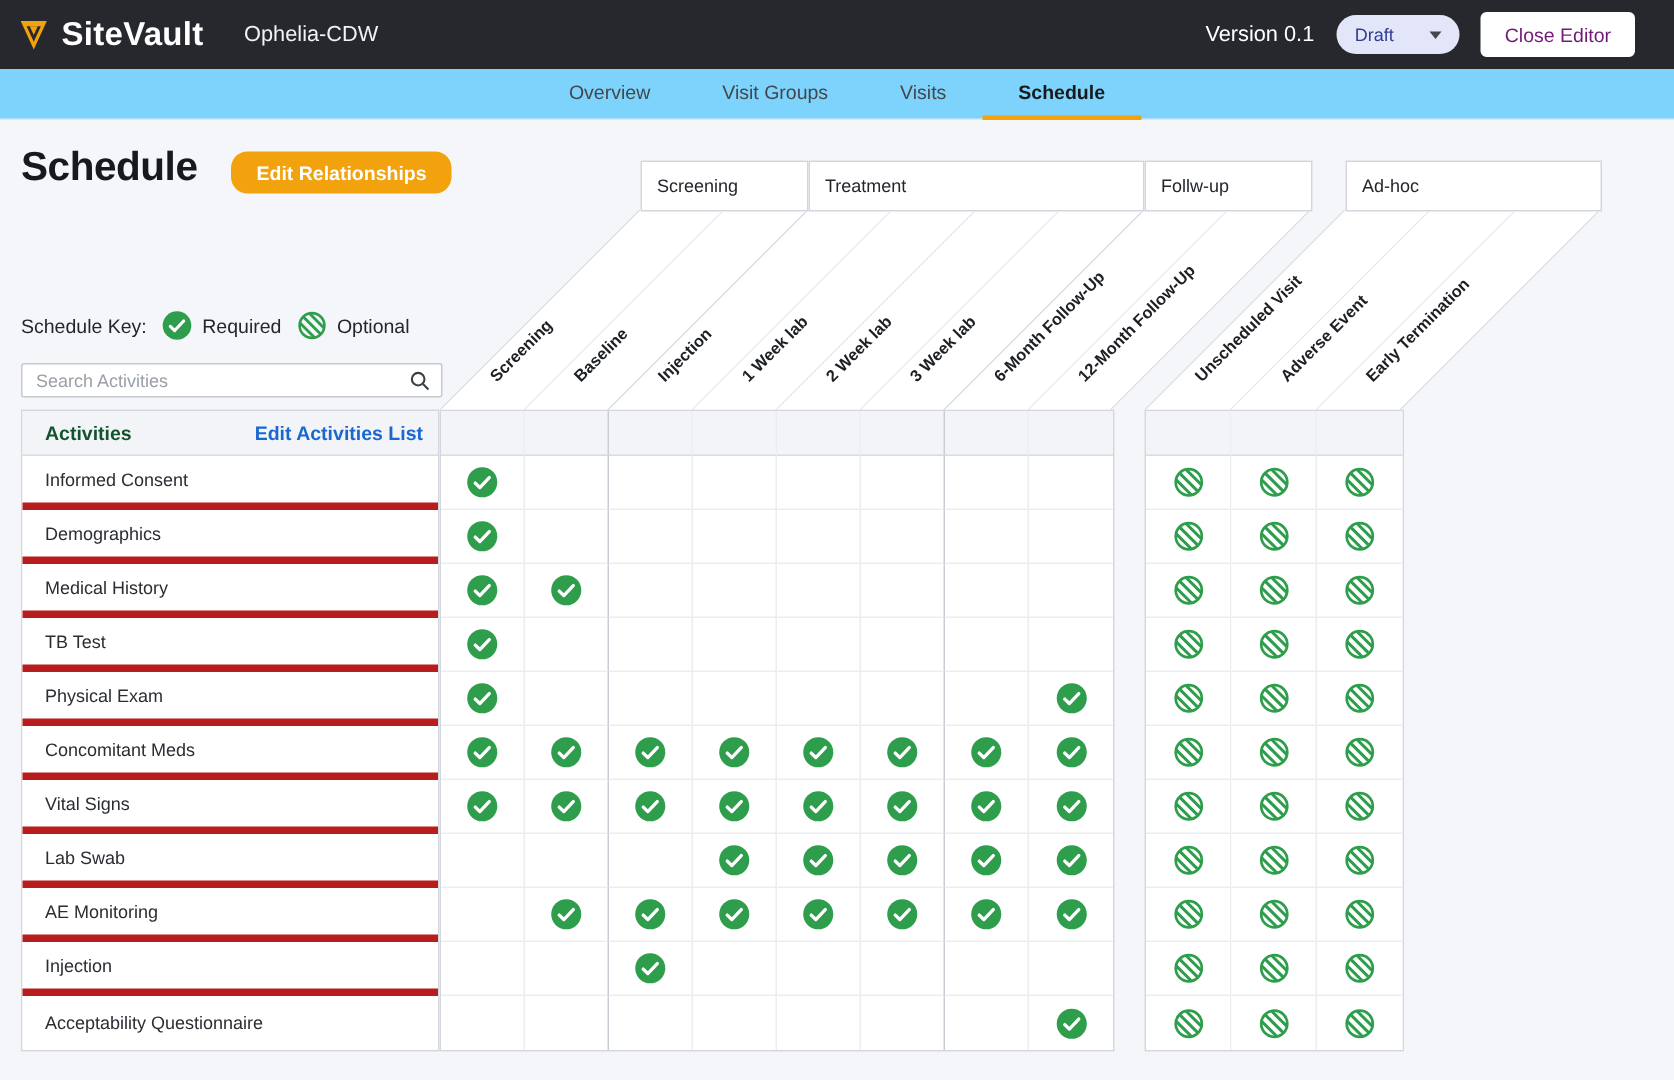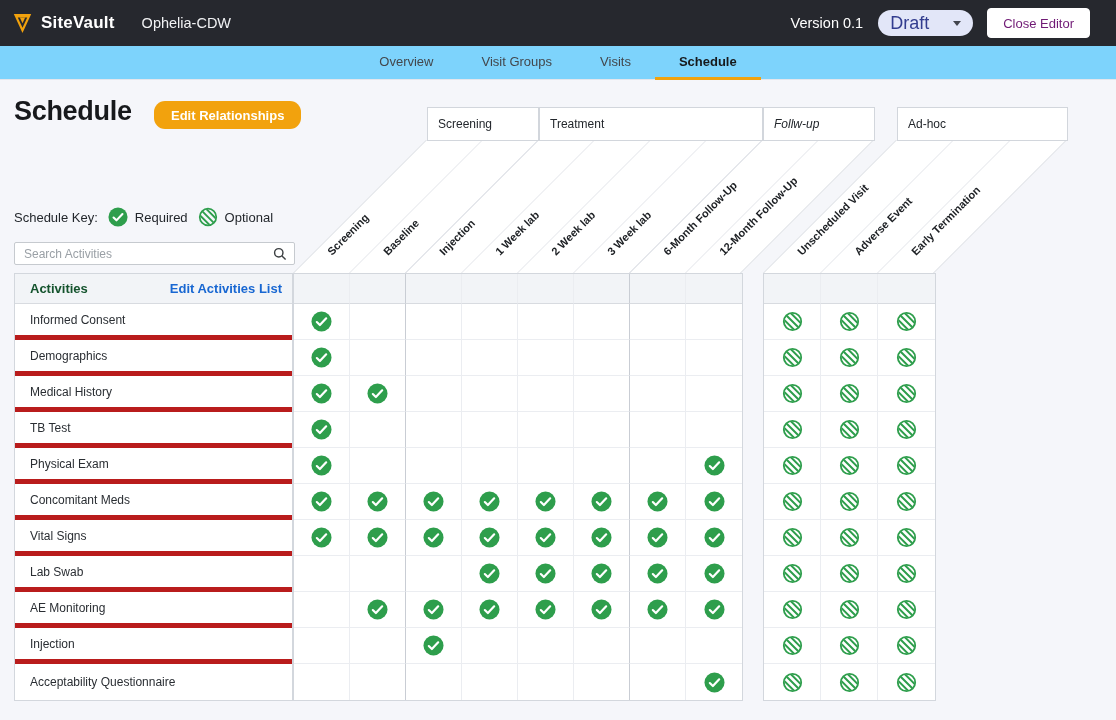--- a/index.html
+++ b/index.html
@@ -4,27 +4,27 @@
 <style>
   * { margin:0; padding:0; box-sizing:border-box; }
   html,body { background:#fff; }
   body { font-family:"Liberation Sans", sans-serif; }
   .stage { position:relative; width:1116px; height:720px; overflow:hidden; background:#fff; }
 
   
   .topbar { position:absolute; left:0; top:0; width:1116px; height:46px; background:#26282e;
             display:flex; align-items:center; }
   .logo { margin-left:13px; display:flex; align-items:center; }
-  .brand { color:#fff; font-size:17px; font-weight:700; margin-left:9px; letter-spacing:.2px; }
+  .brand { color:#fff; font-size:22px; font-weight:700; margin-left:9px; letter-spacing:.2px; }
   .study { color:#f1f2f4; font-size:14.5px; margin-left:27px; }
   .topbar-right { margin-left:auto; margin-right:26px; display:flex; align-items:center; }
   .version { color:#fff; font-size:14.5px; margin-right:15px; }
   .status-pill { height:26px; padding:0 12px; border:none; border-radius:13px; background:var(--pill-bg);
                  display:flex; align-items:center; cursor:pointer; }
-  .status-pill span.txt { font-size:18px; color:var(--pill-text); font-family:"Liberation Sans", sans-serif; }
+  .status-pill span.txt { font-size:12px; color:var(--pill-text); font-family:"Liberation Sans", sans-serif; }
   .caret { width:0; height:0; border-left:4.5px solid transparent; border-right:4.5px solid transparent;
            border-top:5px solid #43464e; margin-left:24px; }
   .close-btn { height:30px; padding:0 15px; margin-left:14px; background:#fff; color:#701a75;
                border:1px solid #fff; border-radius:4px; font-size:13px; font-weight:400;
                font-family:"Liberation Sans", sans-serif; cursor:pointer; }
 
   
   .tabbar { position:absolute; left:0; top:46px; width:1116px; height:34px; background:#7dd3fc;
             border-bottom:1px solid #e4e6ec; display:flex; justify-content:center; }
   .tab { height:34px; line-height:32px; padding:0 24px; font-size:13px; color:#43474c; cursor:pointer; }
@@ -142,21 +142,21 @@
         <svg width="14" height="14" viewBox="0 0 16 16" fill="none" stroke="#3c4043" stroke-width="1.6">
           <circle cx="6.6" cy="6.6" r="4.8"></circle>
             <line x1="10.3" y1="10.3" x2="14.4" y2="14.4"></line>
         </svg>
       </span>
     </div>
 
     <div id="group-boxes">
         <div class="gbox" style="left: 427px; width: 112px;">Screening</div>
         <div class="gbox" style="left: 539px; width: 224px;">Treatment</div>
-        <div class="gbox" style="left: 763px; width: 112px; font-style: italic;">Follw-up</div>
+        <div class="gbox" style="left: 763px; width: 112px;">Follw-up</div>
         <div class="gbox" style="left: 897px; width: 171px;">Ad-hoc</div>
       </div>
     <div id="bands">
         <div class="band outer-l" style="left: 293px; width: 56px;"></div>
         <div class="band" style="left: 349px; width: 56px;"></div>
         <div class="band group-b" style="left: 405px; width: 56px;"></div>
         <div class="band" style="left: 461px; width: 56px;"></div>
         <div class="band" style="left: 517px; width: 56px;"></div>
         <div class="band" style="left: 573px; width: 56px;"></div>
         <div class="band group-b" style="left: 629px; width: 56px;"></div>

